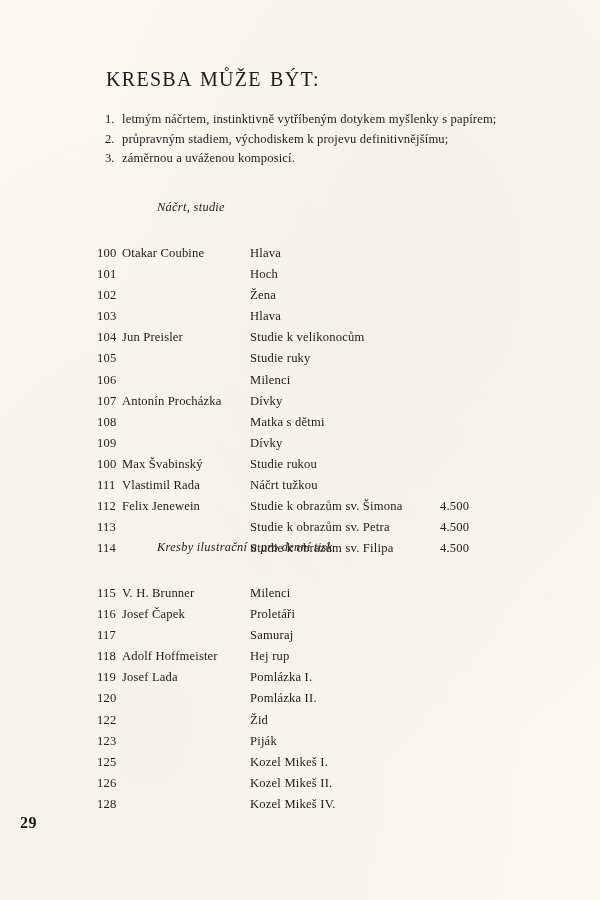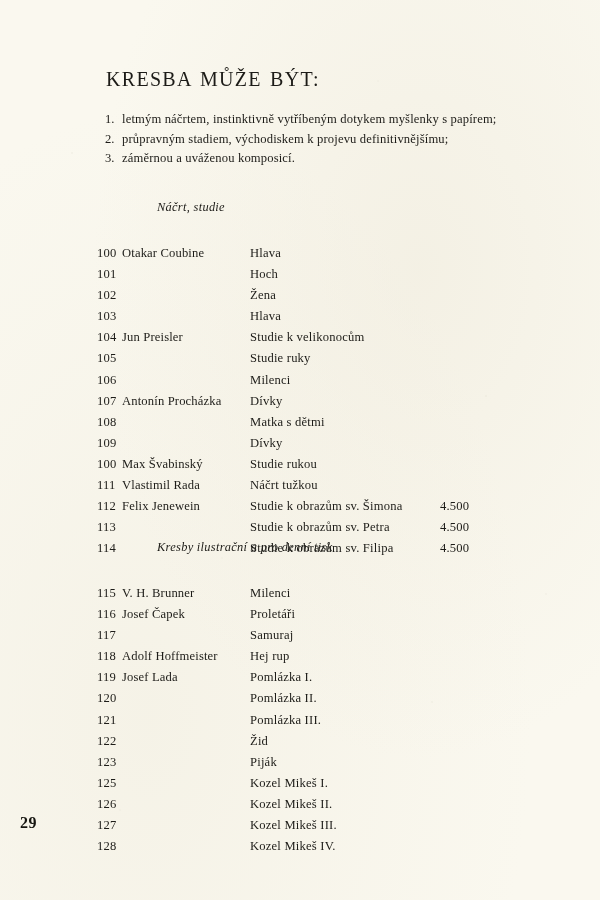--- a/index.html
+++ b/index.html
@@ -293,26 +293,20 @@
         <span class="cat-title">Pomlázka I.</span>
         <span class="cat-price"></span>
       </div>
       <div class="cat-row">
         <span class="cat-num">120</span>
         <span class="cat-author"></span>
         <span class="cat-title">Pomlázka II.</span>
         <span class="cat-price"></span>
       </div>
       <div class="cat-row">
-        <span class="cat-num">121</span>
-        <span class="cat-author"></span>
-        <span class="cat-title">Pomlázka III.</span>
-        <span class="cat-price"></span>
-      </div>
-      <div class="cat-row">
         <span class="cat-num">122</span>
         <span class="cat-author"></span>
         <span class="cat-title">Žid</span>
         <span class="cat-price"></span>
       </div>
       <div class="cat-row">
         <span class="cat-num">123</span>
         <span class="cat-author"></span>
         <span class="cat-title">Piják</span>
         <span class="cat-price"></span>
@@ -320,26 +314,20 @@
       <div class="cat-row">
         <span class="cat-num">125</span>
         <span class="cat-author"></span>
         <span class="cat-title">Kozel Mikeš I.</span>
         <span class="cat-price"></span>
       </div>
       <div class="cat-row">
         <span class="cat-num">126</span>
         <span class="cat-author"></span>
         <span class="cat-title">Kozel Mikeš II.</span>
-        <span class="cat-price"></span>
-      </div>
-      <div class="cat-row">
-        <span class="cat-num">127</span>
-        <span class="cat-author"></span>
-        <span class="cat-title">Kozel Mikeš III.</span>
         <span class="cat-price"></span>
       </div>
       <div class="cat-row">
         <span class="cat-num">128</span>
         <span class="cat-author"></span>
         <span class="cat-title">Kozel Mikeš IV.</span>
         <span class="cat-price"></span>
       </div>
     </div>
 

